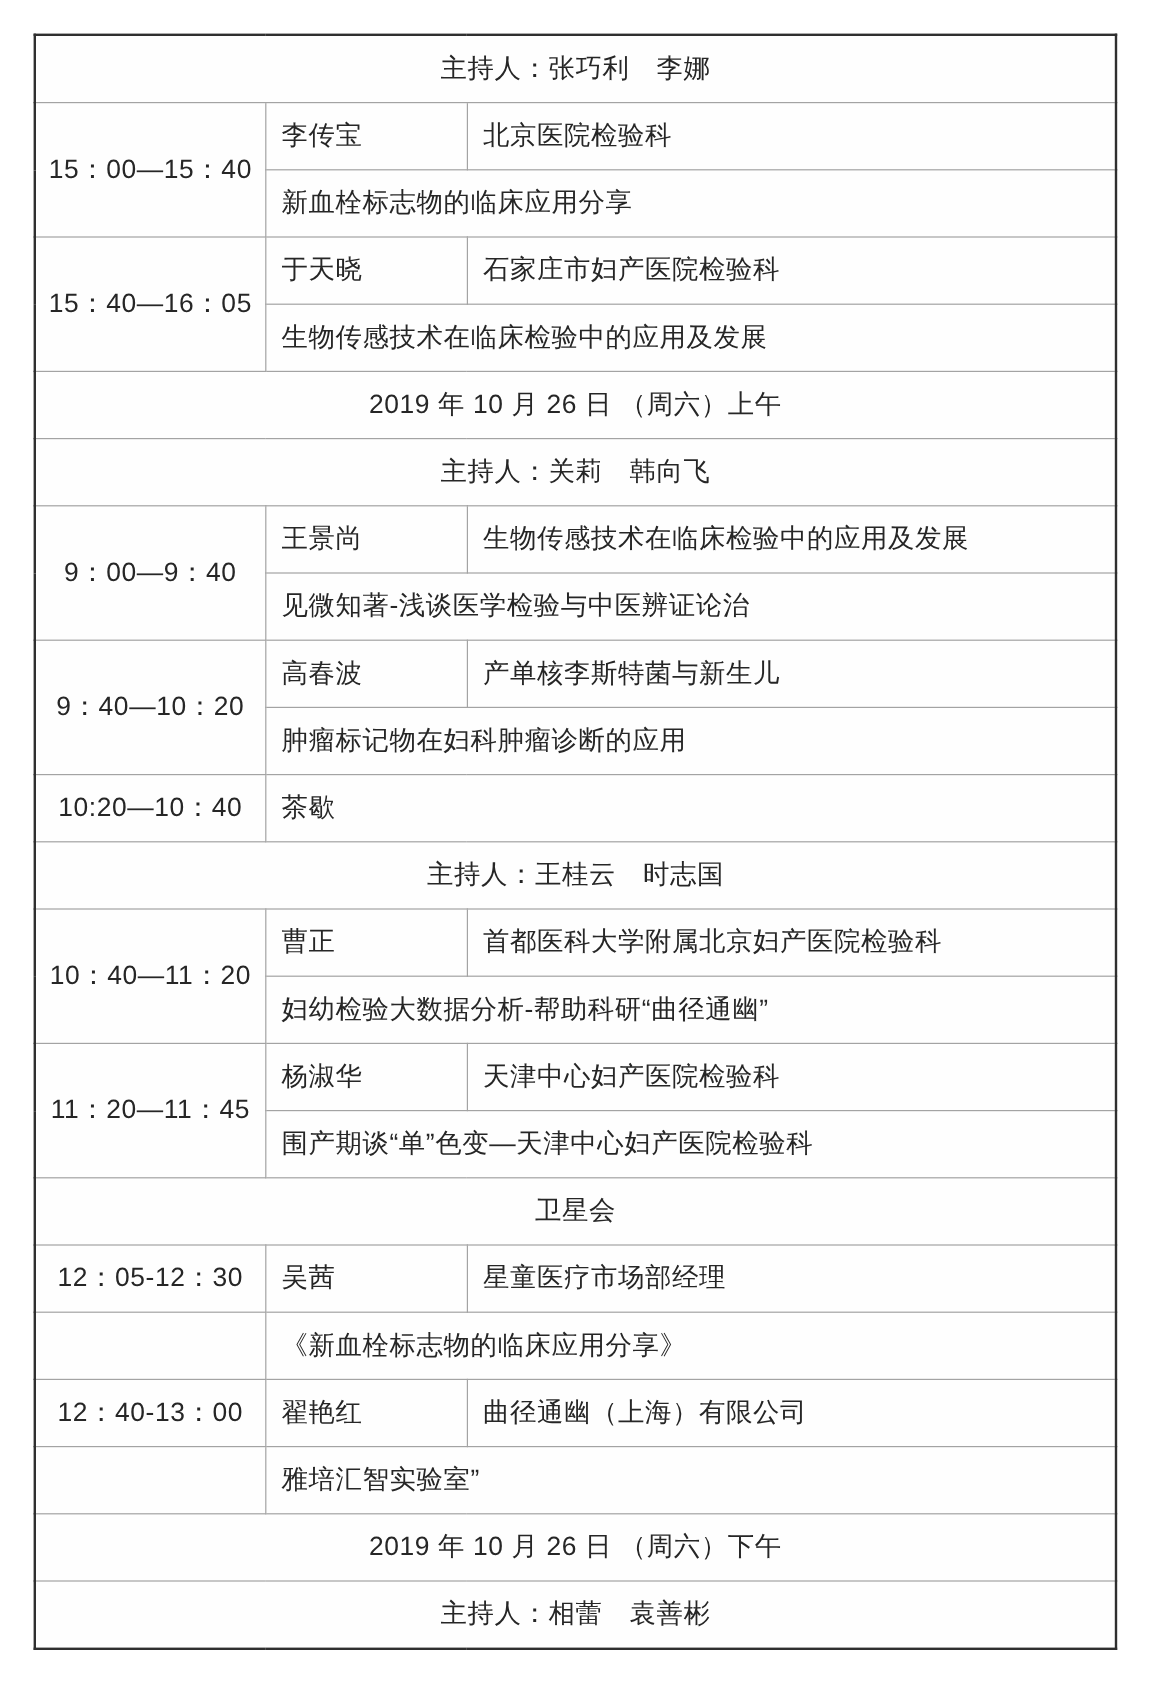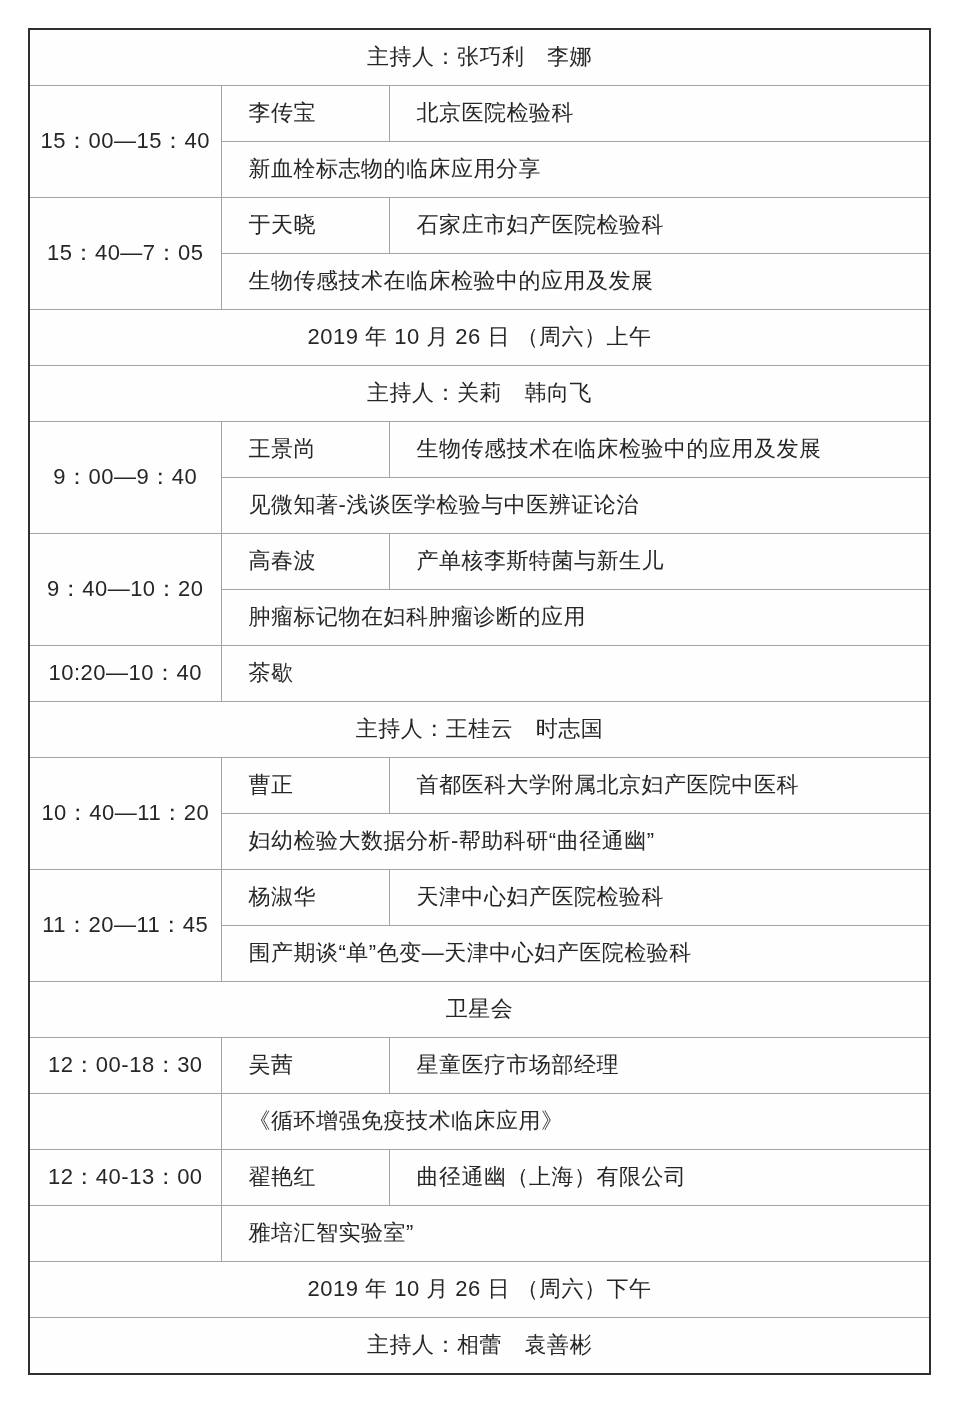--- a/index.html
+++ b/index.html
@@ -35,21 +35,21 @@
     height: 55px;
     font-size: 22px;
     line-height: 1.2;
     vertical-align: middle;
     padding: 0;
     letter-spacing: 0.5px;
     overflow: hidden;
     white-space: nowrap;
   }
   td.center { text-align: center; }
-  td.left   { text-align: left; padding-left: 27px; }
+  td.left   { text-align: left; padding-left: 13px; }
 </style>
 </head>
 <body>
 
 <div class="sheet">
   <table class="schedule">
     <colgroup>
       <col class="c-time">
         <col class="c-name">
         <col class="c-org">
@@ -63,21 +63,21 @@
       <tr>
         <td rowspan="2" class="center">15：00—15：40</td>
         <td class="left">李传宝</td>
         <td class="left">北京医院检验科</td>
       </tr>
       <tr>
         <td colspan="2" class="left">新血栓标志物的临床应用分享</td>
       </tr>
 
       <tr>
-        <td rowspan="2" class="center">15：40—7：05</td>
+        <td rowspan="2" class="center">15：40—16：05</td>
         <td class="left">于天晓</td>
         <td class="left">石家庄市妇产医院检验科</td>
       </tr>
       <tr>
         <td colspan="2" class="left">生物传感技术在临床检验中的应用及发展</td>
       </tr>
 
       <tr>
         <td colspan="3" class="center">2019 年 10 月 26 日 （周六）上午</td>
       </tr>
@@ -109,48 +109,48 @@
         <td colspan="2" class="left">茶歇</td>
       </tr>
 
       <tr>
         <td colspan="3" class="center">主持人：王桂云　时志国</td>
       </tr>
 
       <tr>
         <td rowspan="2" class="center">10：40—11：20</td>
         <td class="left">曹正</td>
-        <td class="left">首都医科大学附属北京妇产医院中医科</td>
+        <td class="left">首都医科大学附属北京妇产医院检验科</td>
       </tr>
       <tr>
         <td colspan="2" class="left">妇幼检验大数据分析-帮助科研“曲径通幽”</td>
       </tr>
 
       <tr>
         <td rowspan="2" class="center">11：20—11：45</td>
         <td class="left">杨淑华</td>
         <td class="left">天津中心妇产医院检验科</td>
       </tr>
       <tr>
         <td colspan="2" class="left">围产期谈“单”色变—天津中心妇产医院检验科</td>
       </tr>
 
       <tr>
         <td colspan="3" class="center">卫星会</td>
       </tr>
 
       <tr>
-        <td class="center">12：00-18：30</td>
+        <td class="center">12：05-12：30</td>
         <td class="left">吴茜</td>
         <td class="left">星童医疗市场部经理</td>
       </tr>
 
       <tr>
         <td class="center"></td>
-        <td colspan="2" class="left">《循环增强免疫技术临床应用》</td>
+        <td colspan="2" class="left">《新血栓标志物的临床应用分享》</td>
       </tr>
 
       <tr>
         <td class="center">12：40-13：00</td>
         <td class="left">翟艳红</td>
         <td class="left">曲径通幽（上海）有限公司</td>
       </tr>
 
       <tr>
         <td class="center"></td>

